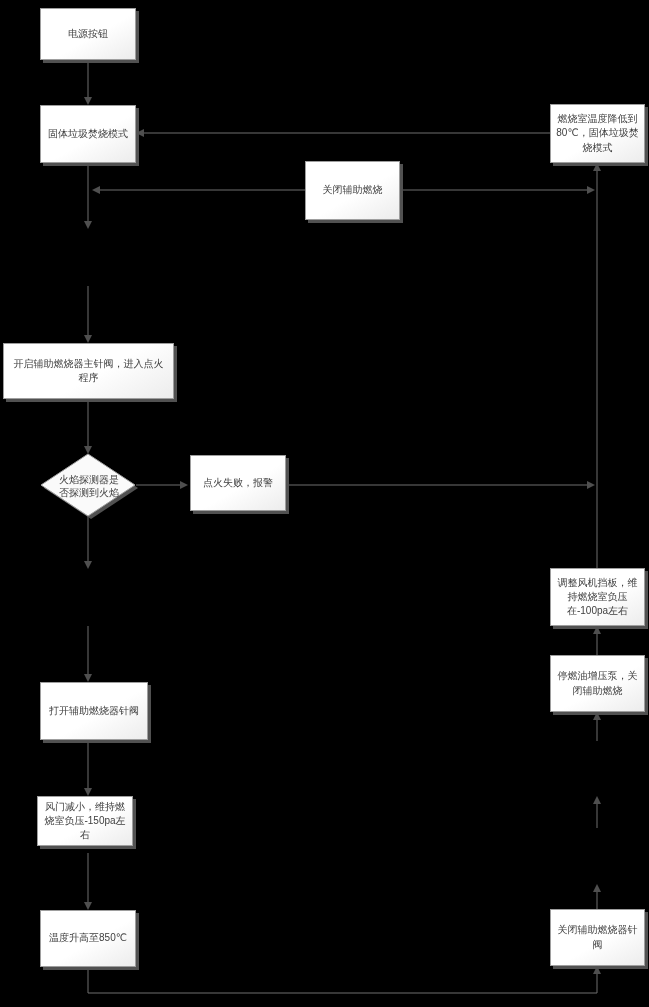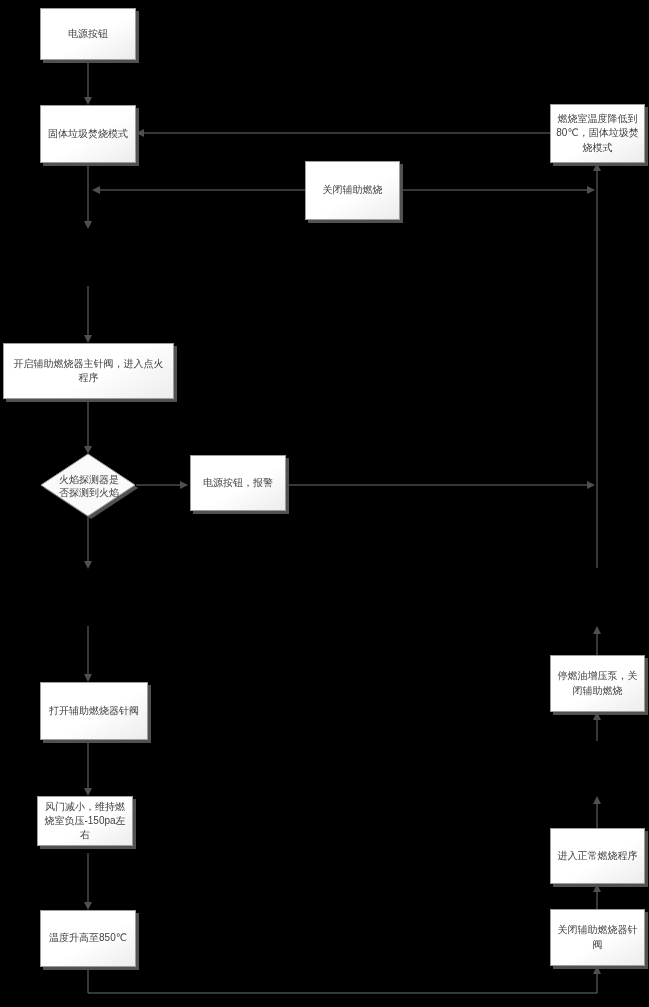--- a/index.html
+++ b/index.html
@@ -107,21 +107,21 @@
 
   <div class="diamond" style="left:38px;top:452px;width:102px;height:68px">
     <svg width="102" height="68" viewBox="0 0 102 68">
       <polygon points="53,5 100,36 53,67 6,36" fill="#515151"></polygon>
       <polygon points="50,2 97,33 50,64 3,33" fill="#fafafa" stroke="#9e9e9e" stroke-width="1"></polygon>
     </svg>
     <span class="dlabel">火焰探测器是否探测到火焰</span>
   </div>
 
   <div class="node" style="left:190px;top:455px;width:96px;height:56px">
-    <span>电源按钮，报警</span>
+    <span>点火失败，报警</span>
   </div>
 
   <div class="node" style="left:305px;top:161px;width:95px;height:59px">
     <span>关闭辅助燃烧</span>
   </div>
 
 
   <div class="node" style="left:40px;top:682px;width:108px;height:58px">
     <span>打开辅助燃烧器针阀</span>
   </div>
@@ -131,27 +131,27 @@
   </div>
 
   <div class="node" style="left:40px;top:910px;width:96px;height:57px">
     <span>温度升高至850℃</span>
   </div>
 
   <div class="node" style="left:550px;top:104px;width:95px;height:59px">
     <span>燃烧室温度降低到80℃，固体垃圾焚烧模式</span>
   </div>
 
+  <div class="node" style="left:550px;top:568px;width:95px;height:58px">
+    <span>调整风机挡板，维持燃烧室负压在-100pa左右</span>
+  </div>
 
   <div class="node" style="left:550px;top:655px;width:95px;height:57px">
     <span>停燃油增压泵，关闭辅助燃烧</span>
   </div>
 
 
-  <div class="node" style="left:550px;top:828px;width:95px;height:56px">
-    <span>进入正常燃烧程序</span>
-  </div>
 
   <div class="node" style="left:550px;top:909px;width:95px;height:57px">
     <span>关闭辅助燃烧器针阀</span>
   </div>
 
 </div>
 
 </body></html>

